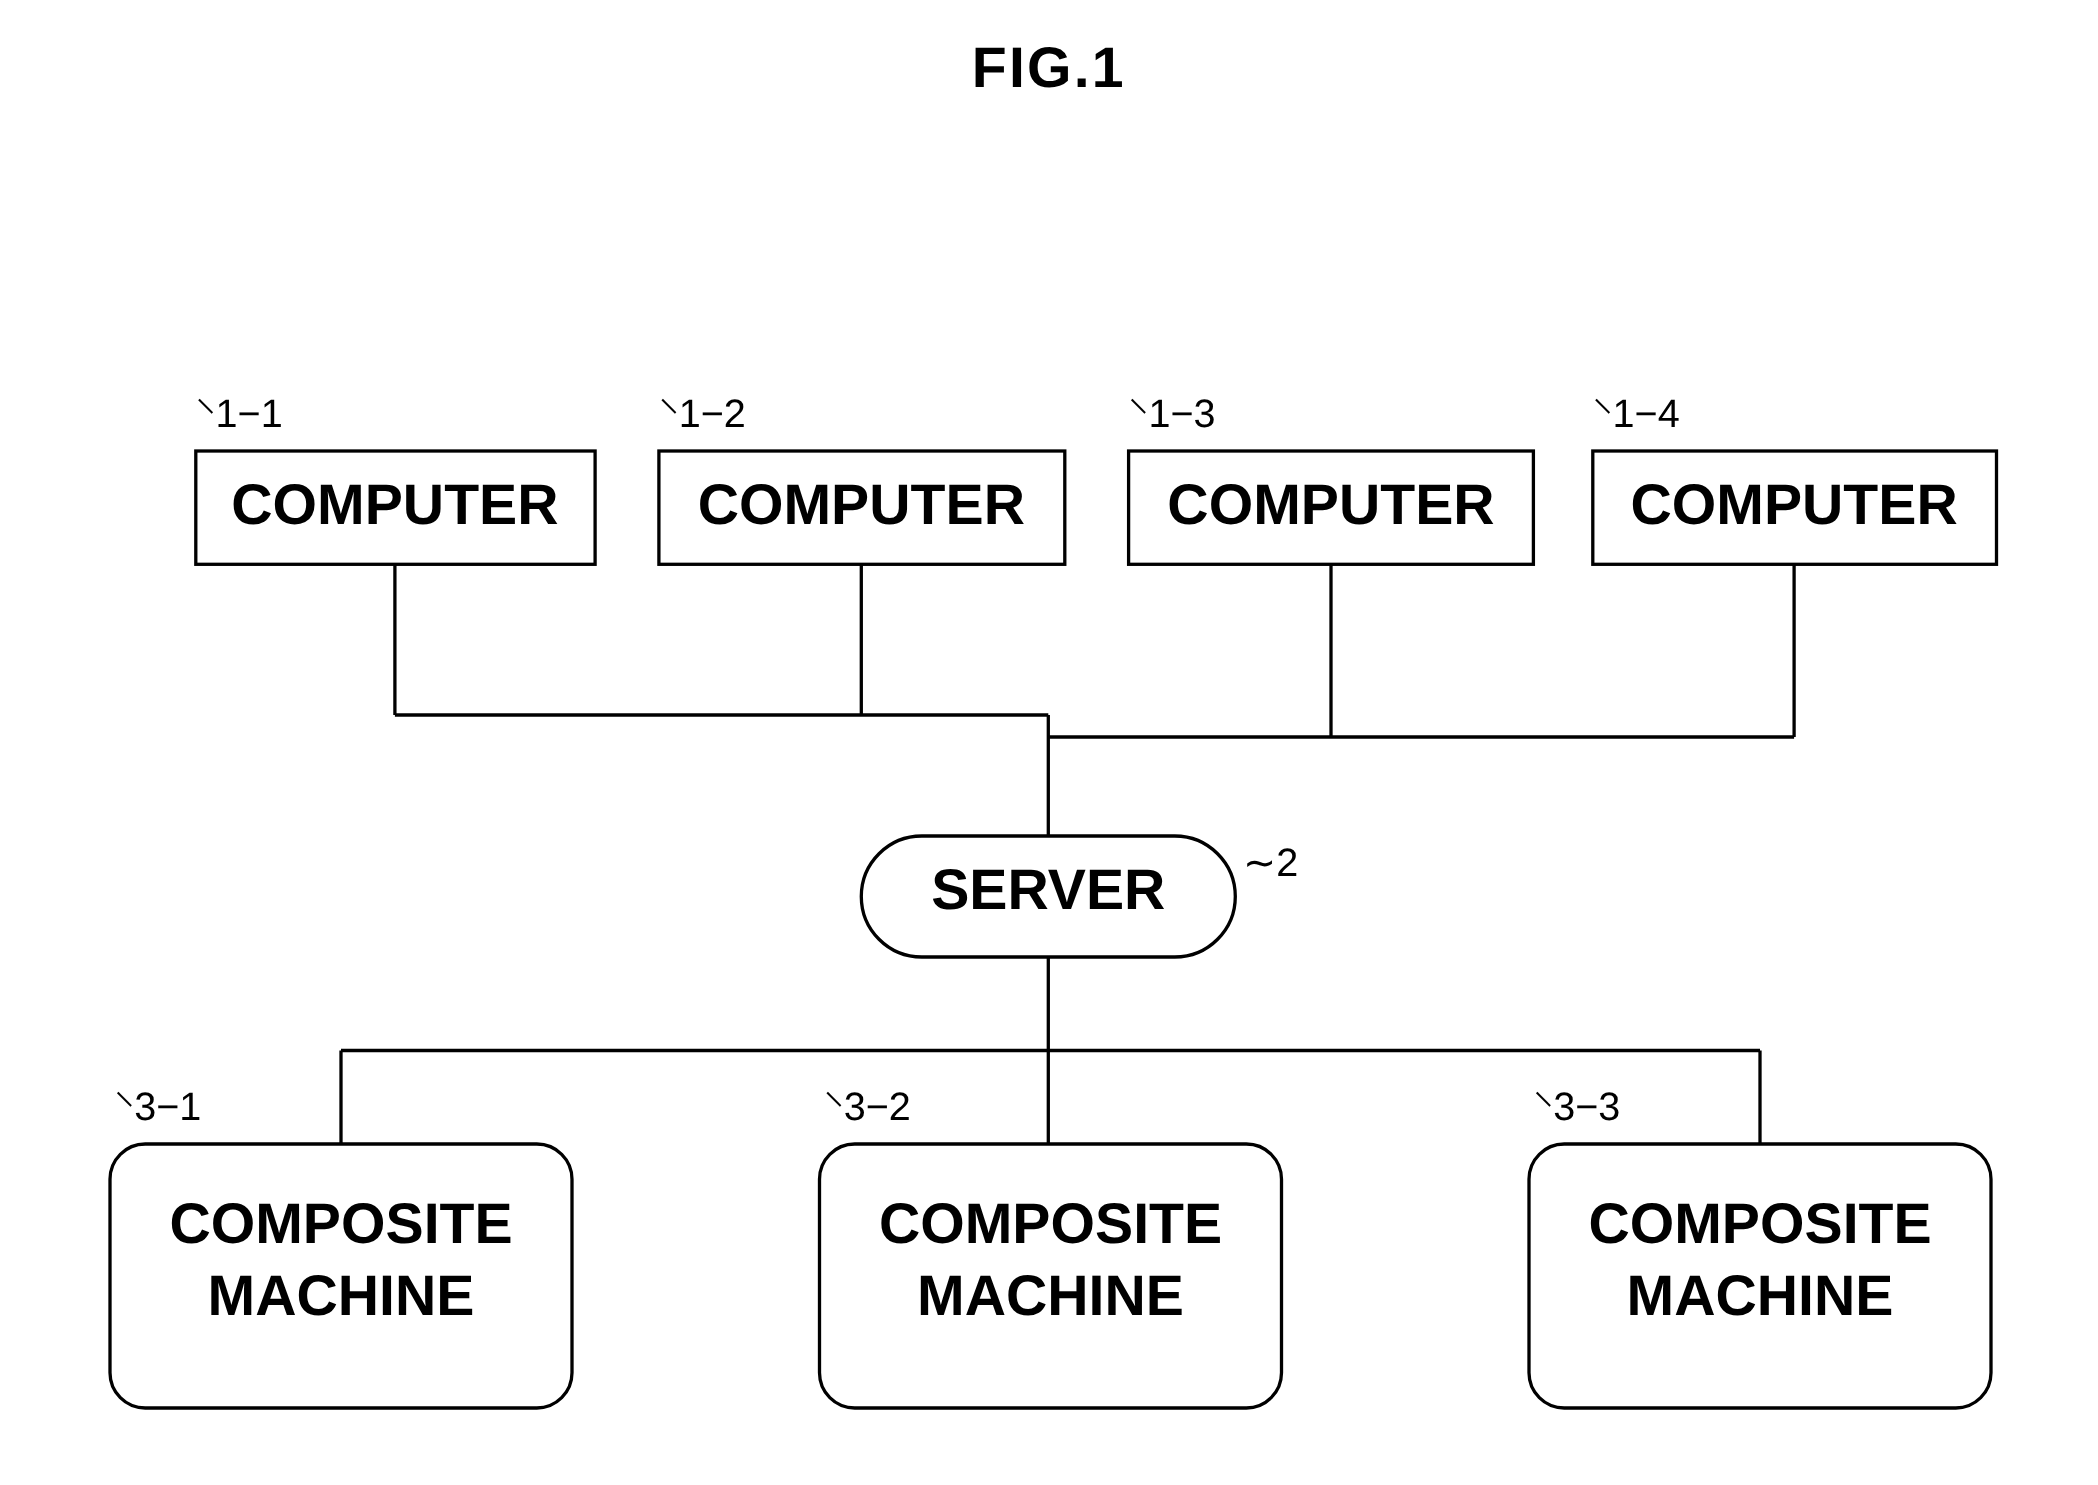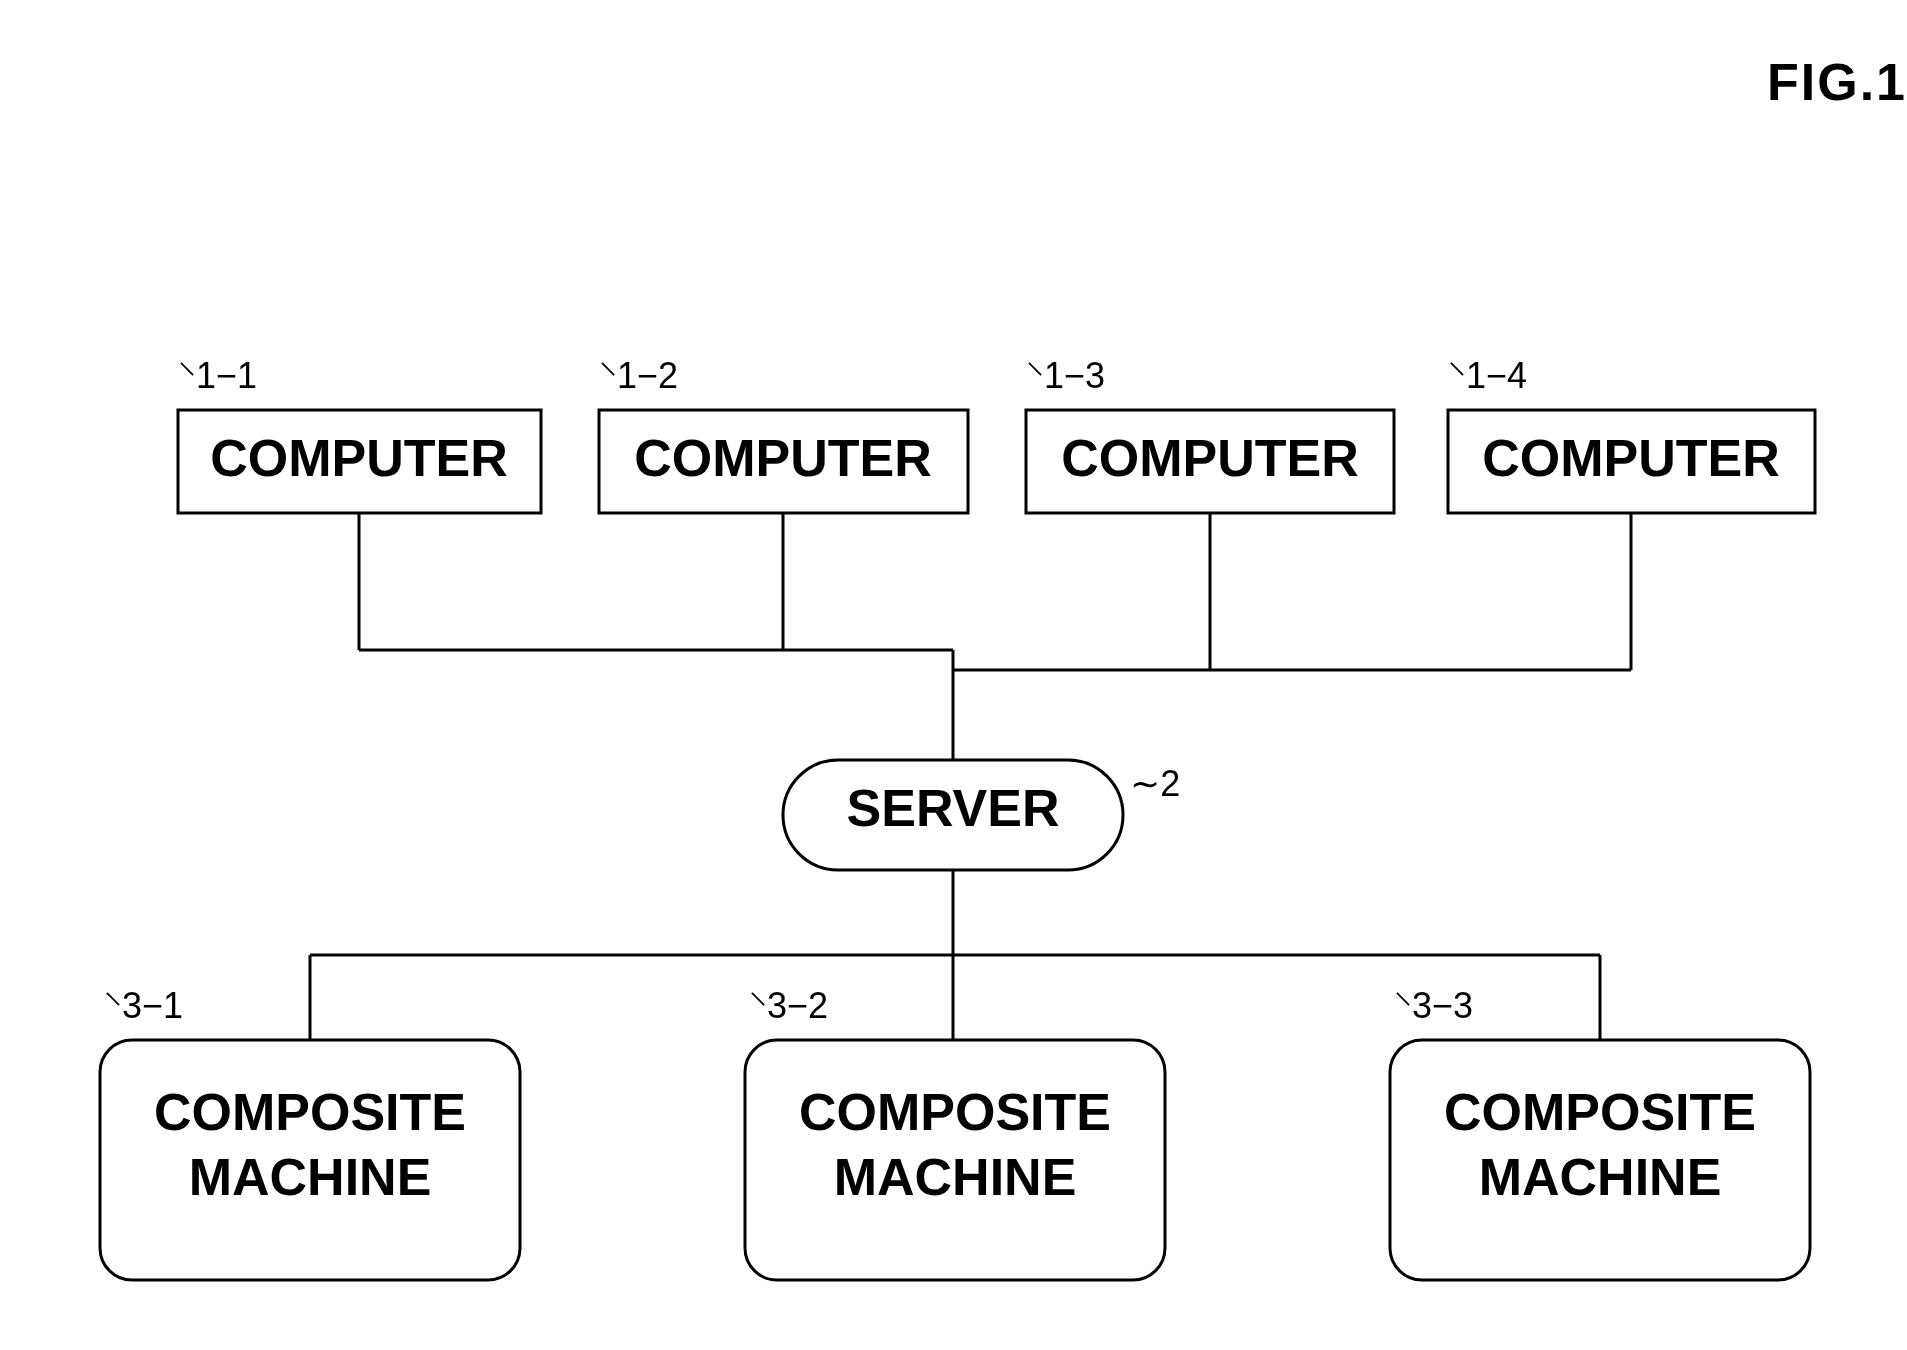--- a/index.html
+++ b/index.html
@@ -6,22 +6,22 @@
     body {
       width: 1907px;
       height: 1350px;
       background: #ffffff;
       font-family: 'Arial', sans-serif;
       position: relative;
       overflow: hidden;
     }
 
     .figure-title {
-      text-align: right;
-      padding-top: 52px;
+      text-align: center;
+      padding-top: 32px;
       font-size: 52px;
       font-weight: bold;
       letter-spacing: 2px;
       color: #000;
     }
 
     .diagram-container {
       position: absolute;
       top: 140px;
       left: 0;

